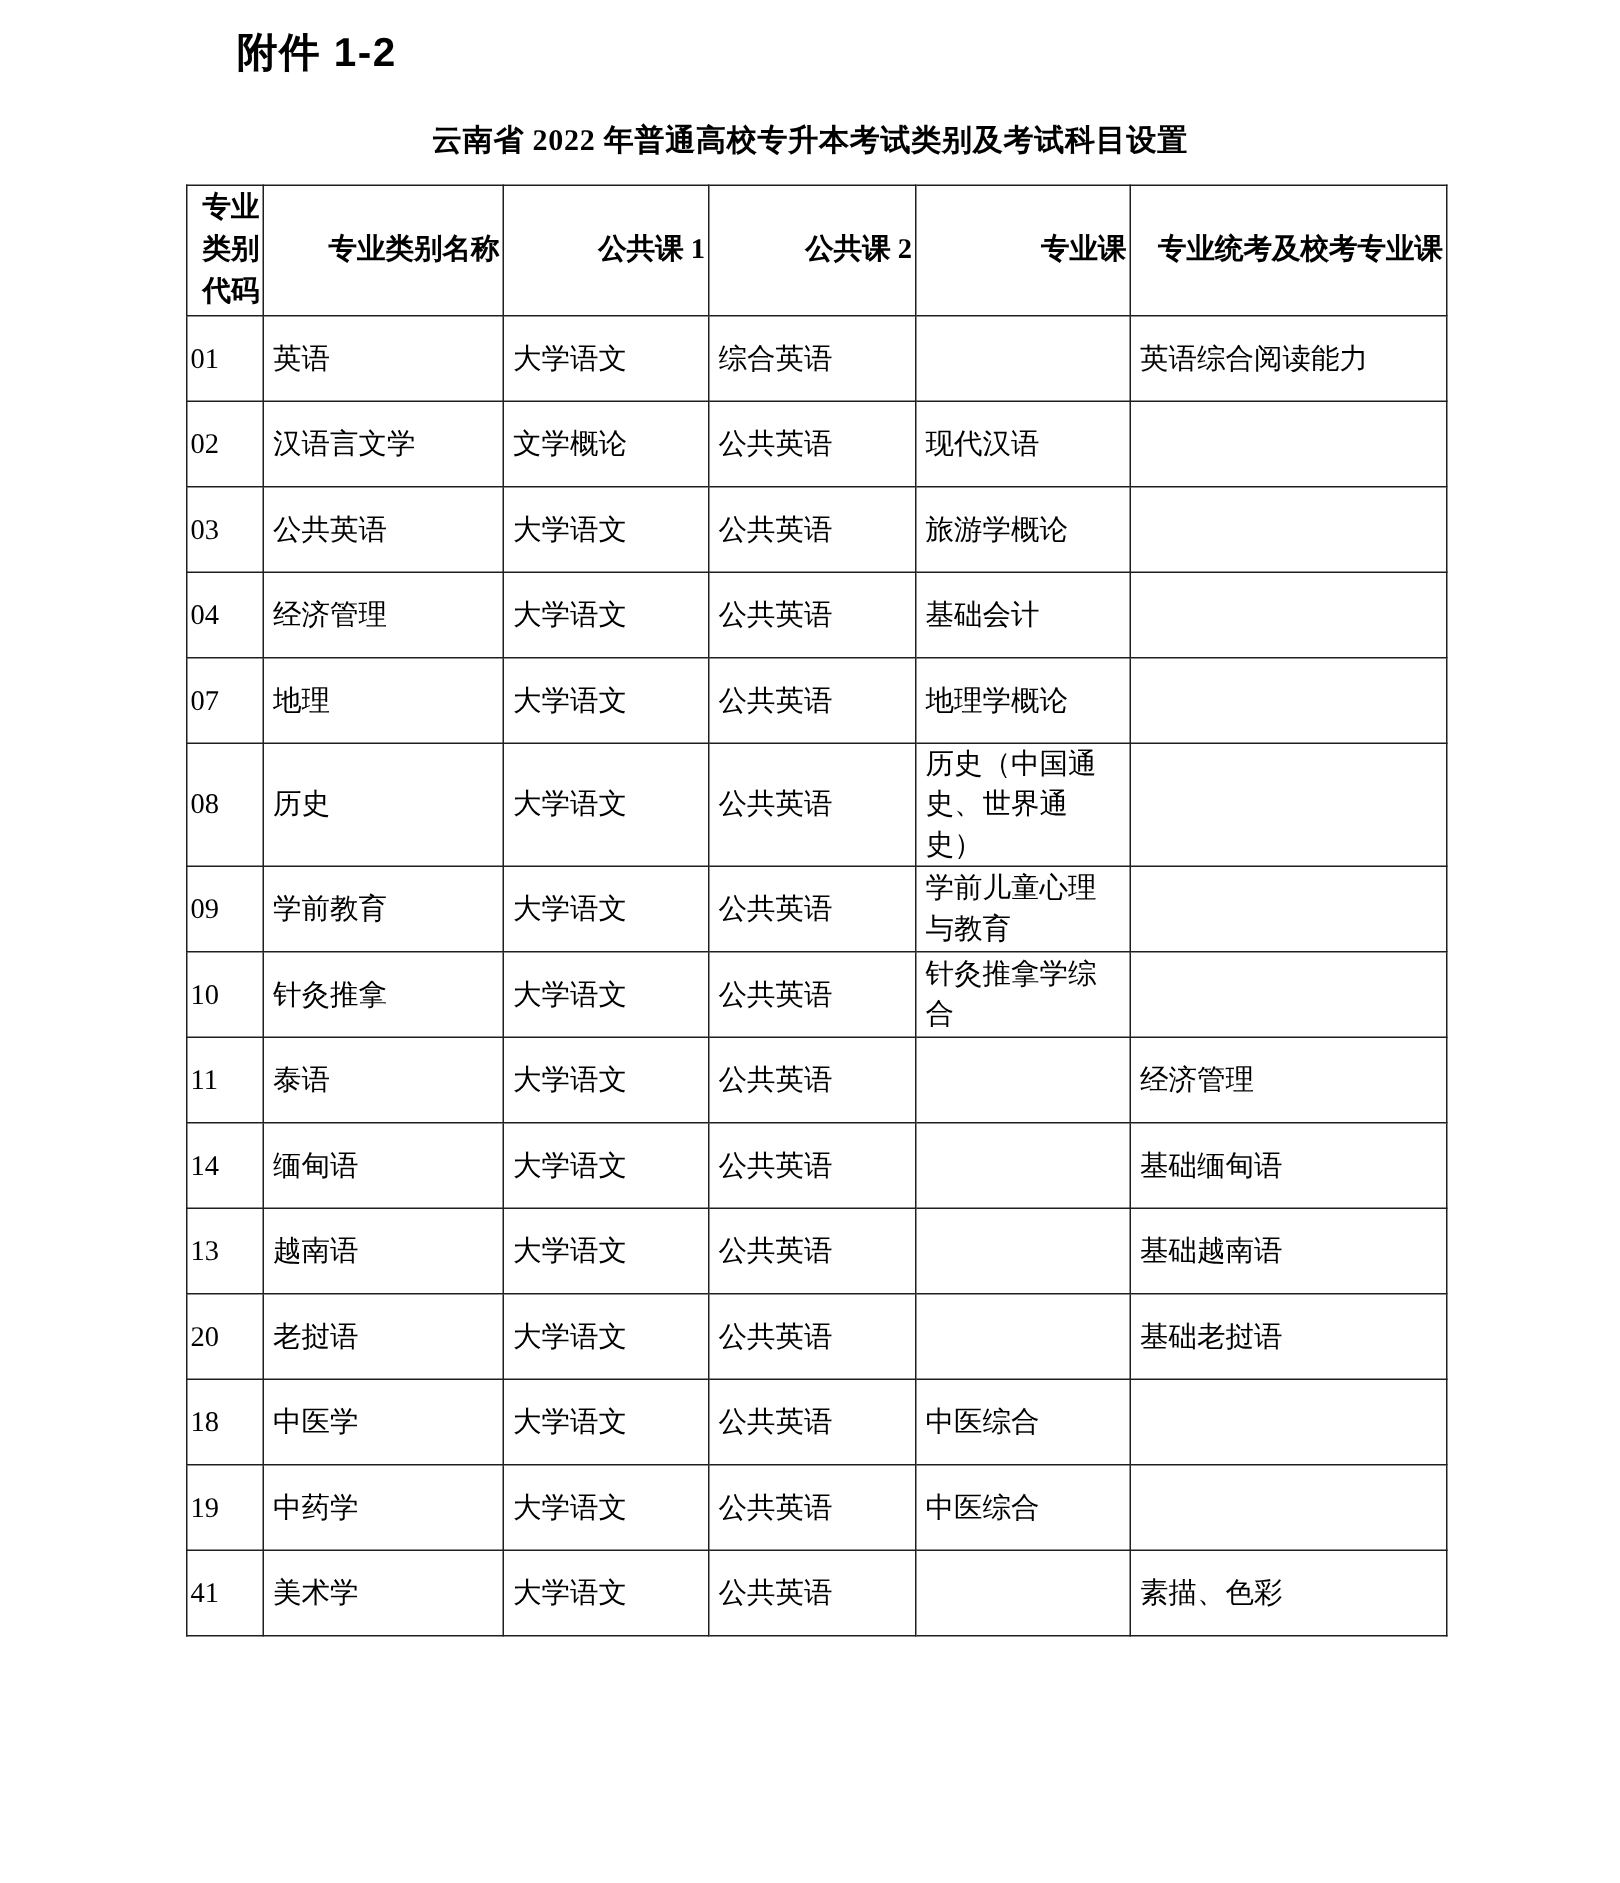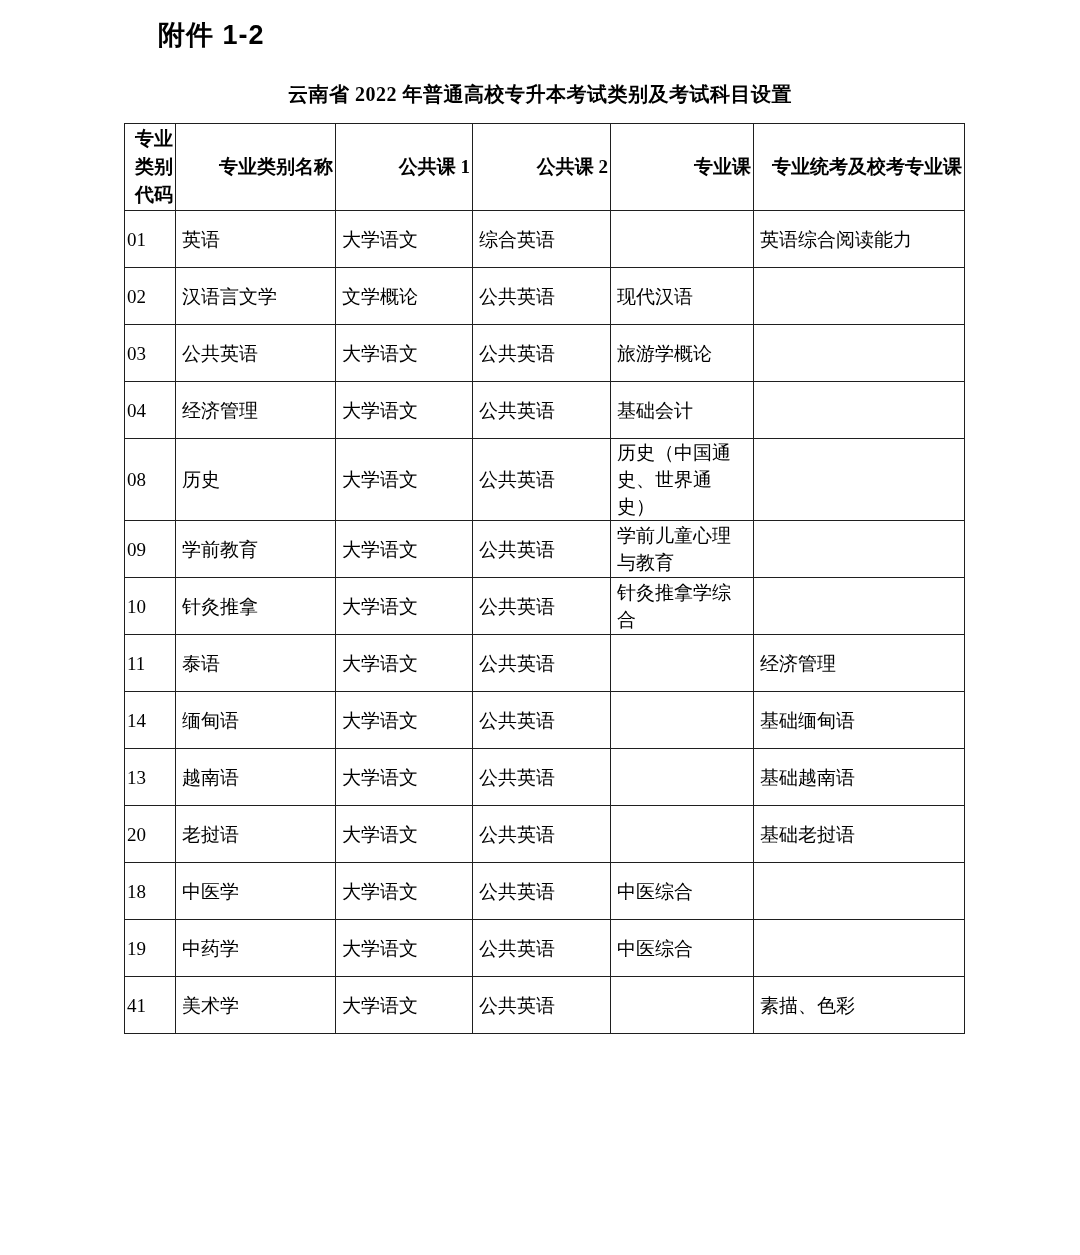--- a/index.html
+++ b/index.html
@@ -131,20 +131,28 @@
       </tr>
       <tr>
         <td class="c-code">04</td>
         <td>经济管理</td>
         <td>大学语文</td>
         <td>公共英语</td>
         <td>基础会计</td>
         <td></td>
       </tr>
       <tr>
+        <td class="c-code">07</td>
+        <td>地理</td>
+        <td>大学语文</td>
+        <td>公共英语</td>
+        <td>地理学概论</td>
+        <td></td>
+      </tr>
+      <tr>
         <td class="c-code">08</td>
         <td>历史</td>
         <td>大学语文</td>
         <td>公共英语</td>
         <td>历史（中国通史、世界通史）</td>
         <td></td>
       </tr>
       <tr>
         <td class="c-code">09</td>
         <td>学前教育</td>

